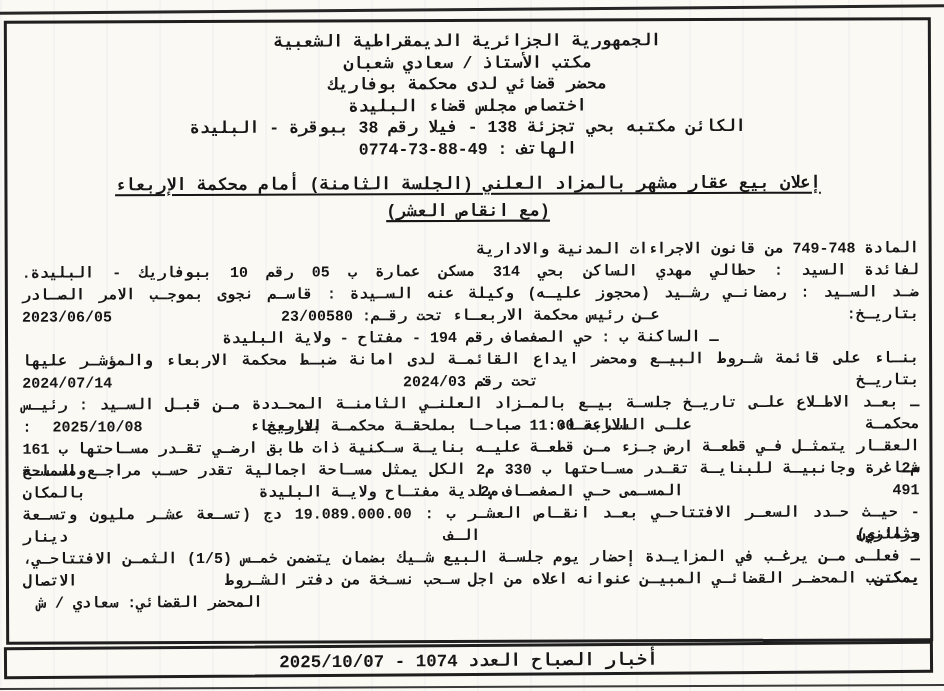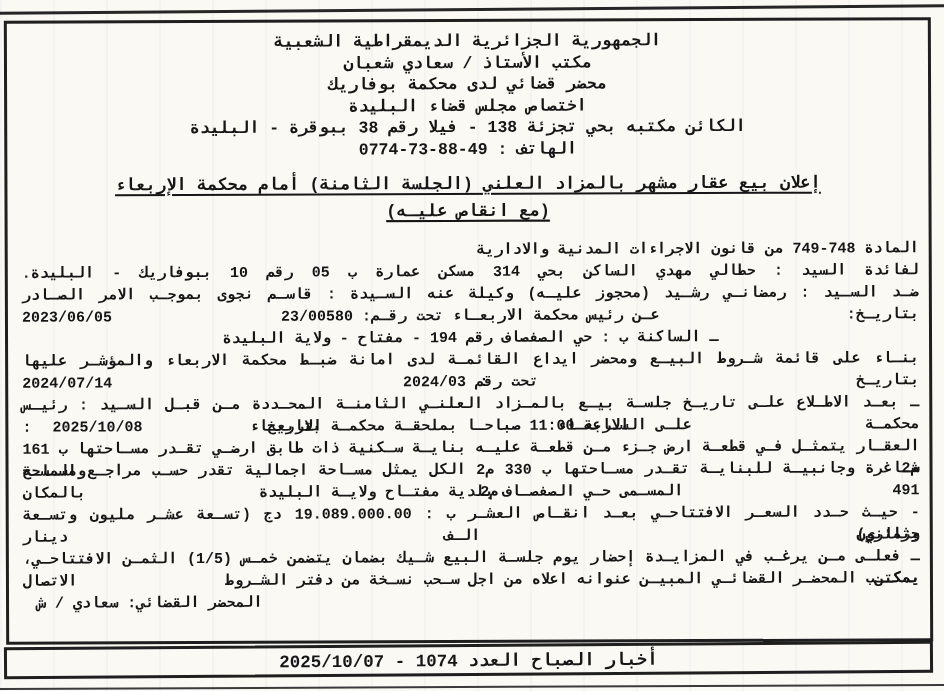--- a/index.html
+++ b/index.html
@@ -77,21 +77,21 @@
       <div class="hline">الجمهورية الجزائرية الديمقراطية الشعبية</div>
       <div class="hline">مكتب الأستاذ / سعادي شعبان</div>
       <div class="hline">محضر قضائي لدى محكمة بوفاريك</div>
       <div class="hline">اختصاص مجلس قضاء البليدة</div>
       <div class="hline">الكائن مكتبه بحي تجزئة 138 - فيلا رقم 38 ببوقرة - البليدة</div>
       <div class="hline">الهاتف : 49-88-73-0774</div>
     </div>
 
     <div class="titleblock">
       <div class="t1">إعلان بيع عقار مشهر بالمزاد العلني (الجلسة الثامنة) أمام محكمة الإربعاء</div>
-      <div class="t2"><span>(مع انقاص عليـه)</span></div>
+      <div class="t2"><span>(مع انقاص العشر)</span></div>
     </div>
 
     <div class="bodyblock">
       <div class="bl r">المادة 748-749 من قانون الاجراءات المدنية والادارية</div>
       <div class="bl j">لفائدة السيد : حطالي مهدي الساكن بحي 314 مسكن عمارة ب 05 رقم 10 ببوفاريك - البليدة.</div>
       <div class="bl j">ضـد السـيد : رمضانـي رشـيد (محجوز عليـه) وكيلة عنه السـيدة : قاسـم نجوى بموجـب الامر الصـادر بتاريـخ: 2023/06/05</div>
       <div class="bl c">عـن رئيس محكمة الاربعـاء تحت رقـم: 23/00580</div>
       <div class="bl c">ـ الساكنة ب : حي الصفصاف رقم 194 - مفتاح - ولاية البليدة</div>
       <div class="bl j">بنـاء على قائمة شـروط البيـع ومحضر ايداع القائمـة لدى امانة ضبـط محكمة الاربعاء والمؤشـر عليها بتاريـخ : 2024/07/14</div>
       <div class="bl c">تحت رقم 2024/03</div>

